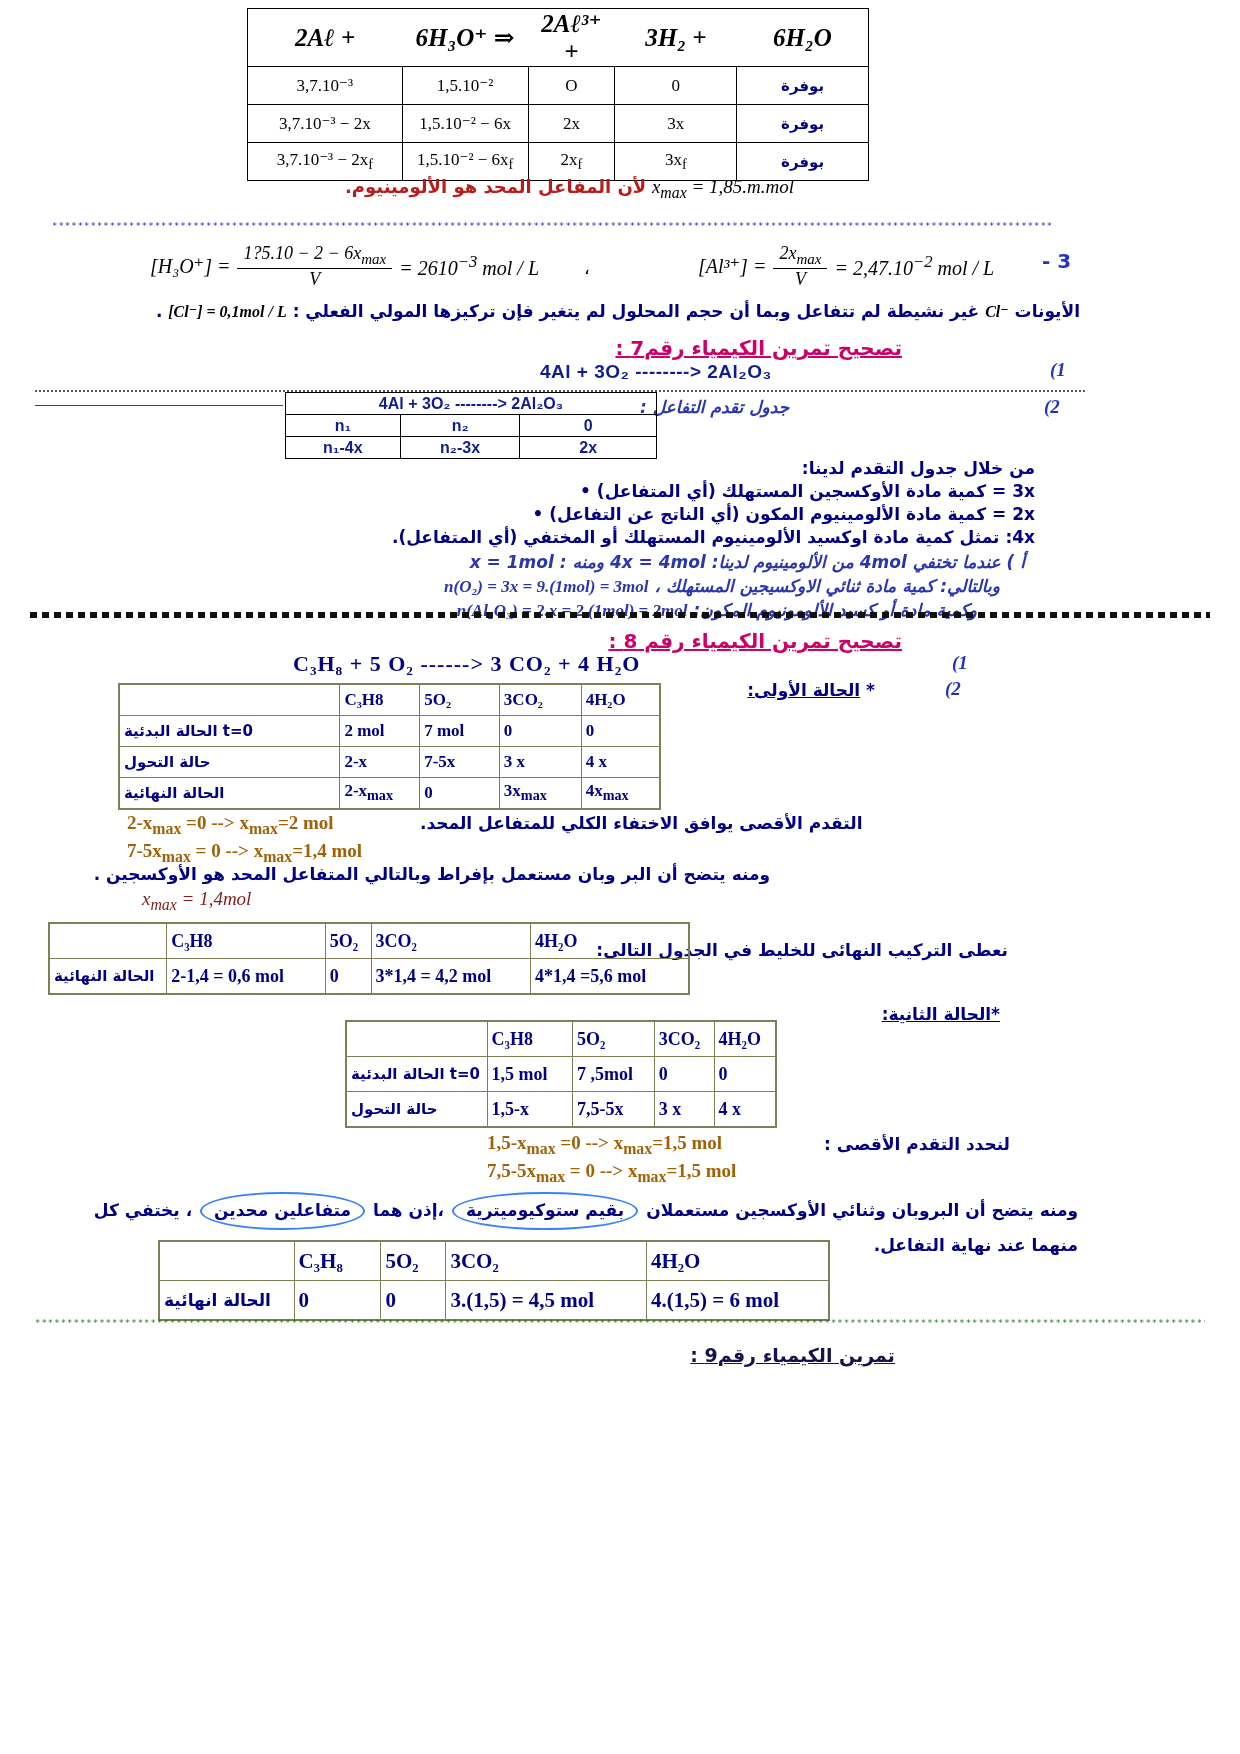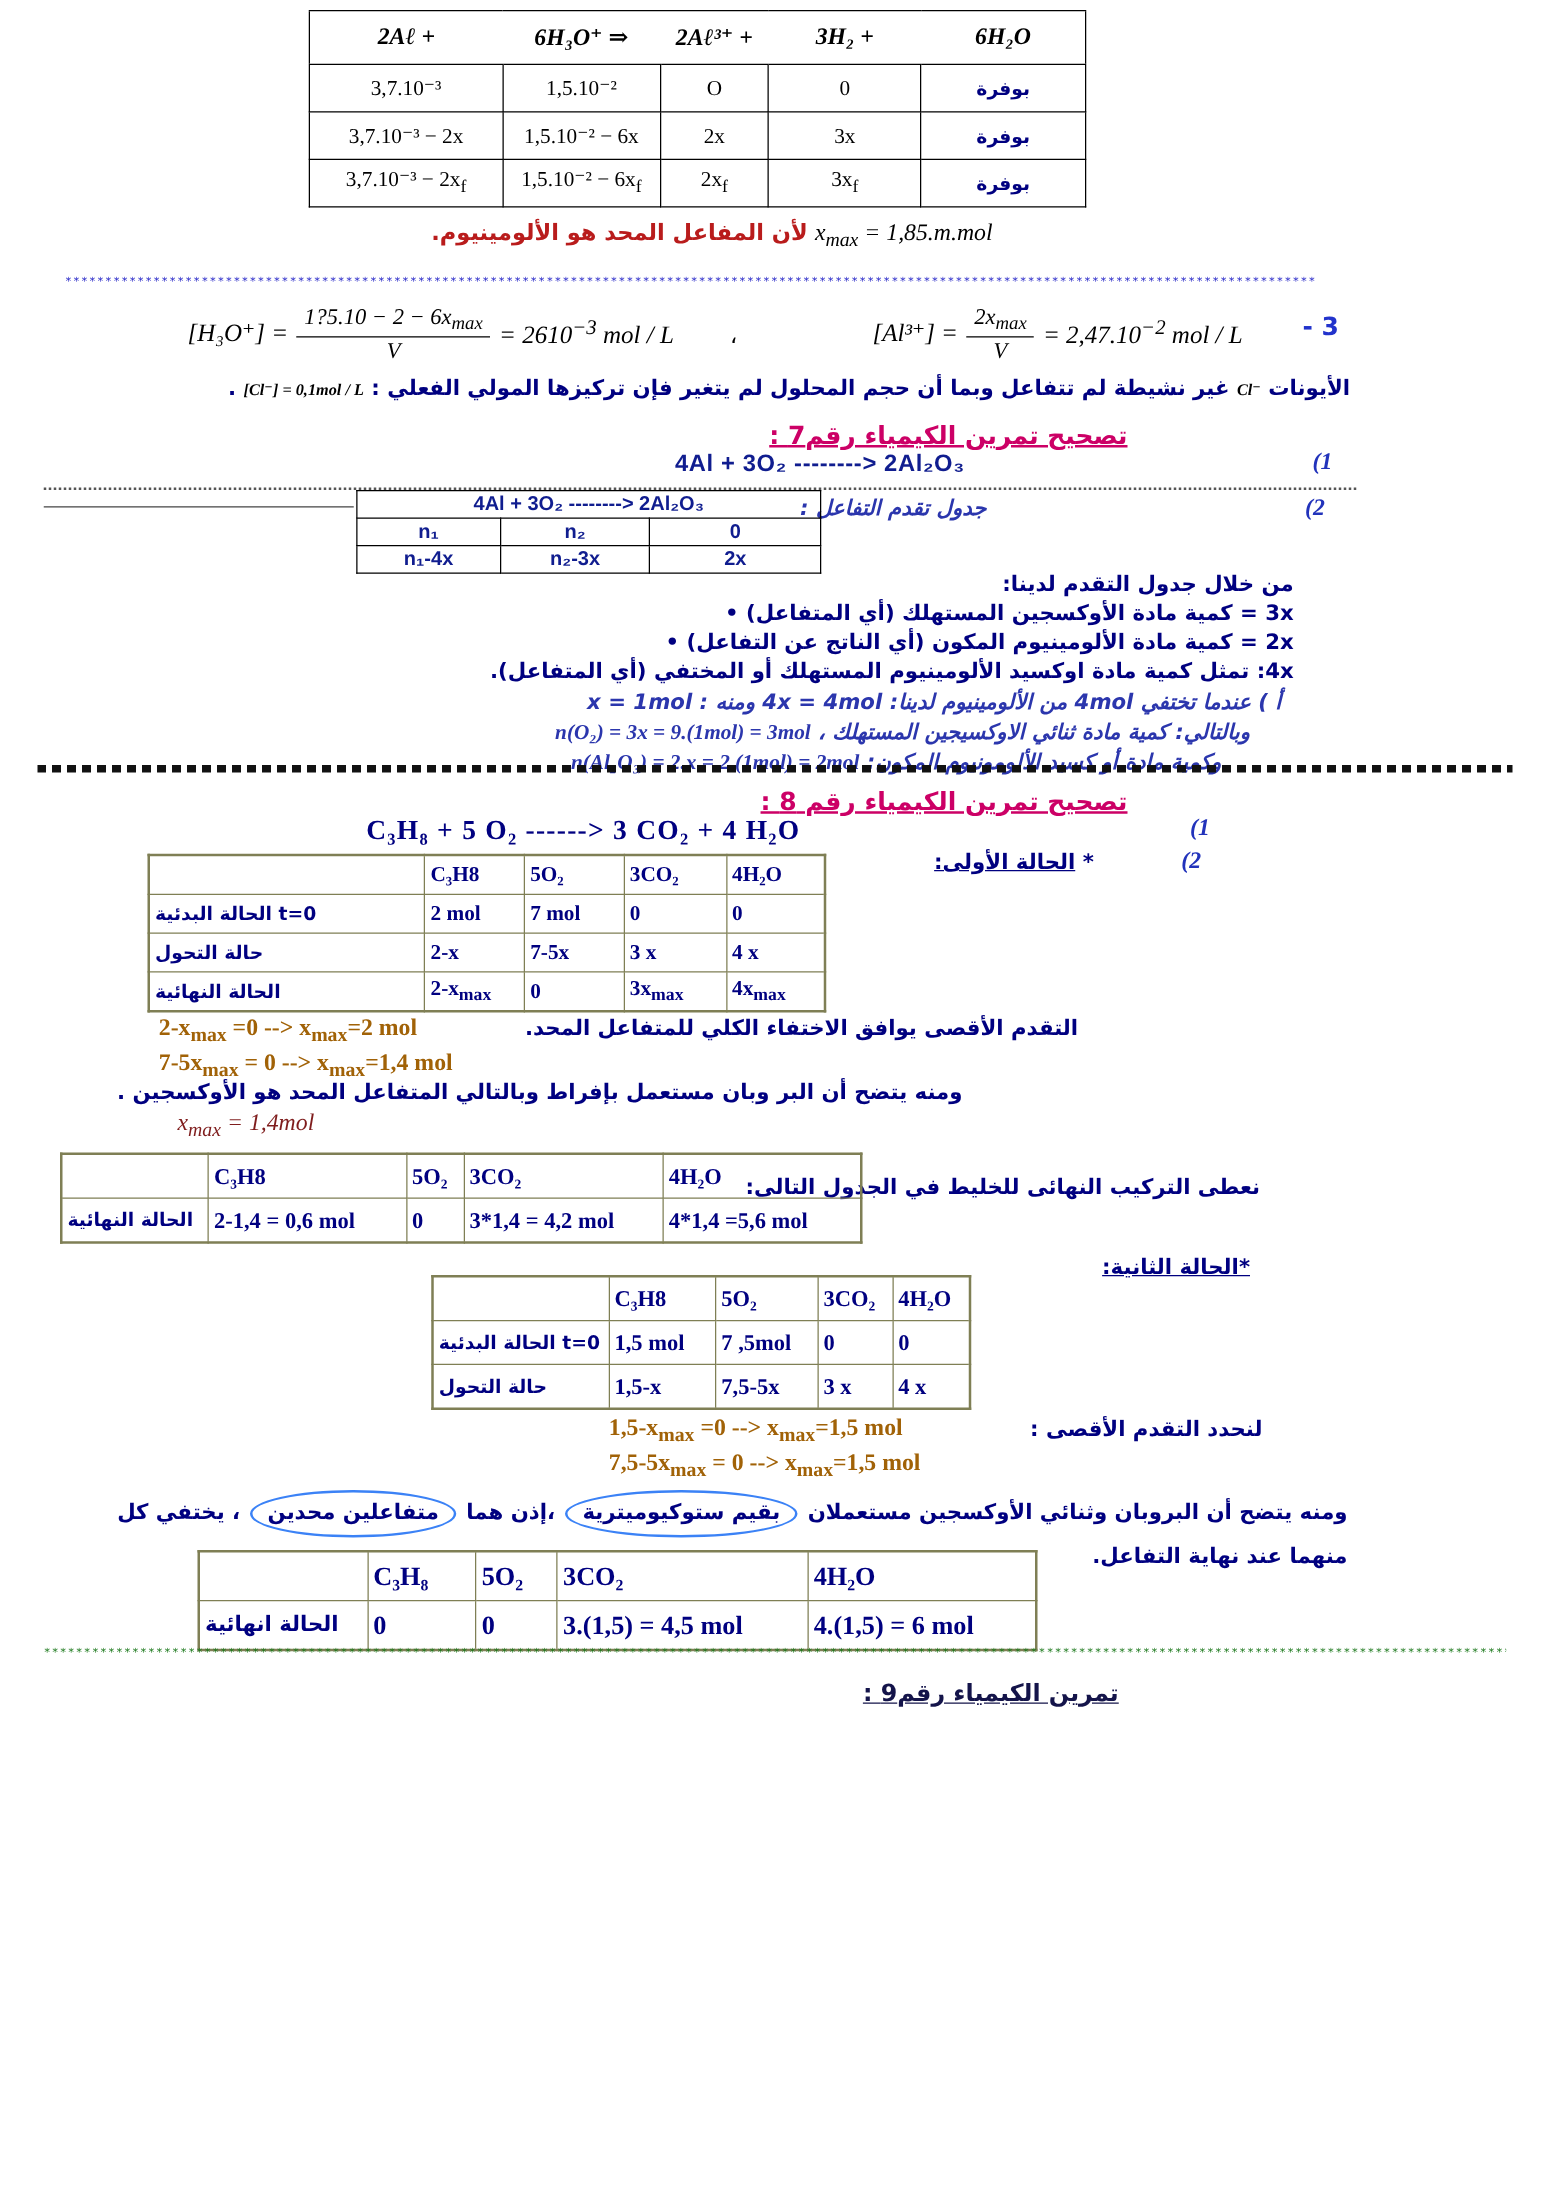--- a/index.html
+++ b/index.html
@@ -6,40 +6,40 @@
   #page{position:relative;width:1240px;height:1754px;background:#ffffff;margin:0 auto;overflow:hidden;
         font-family:"DejaVu Sans",sans-serif;color:#000}
   table{border-collapse:collapse}
   .abs{position:absolute}
   .ser{font-family:"Liberation Serif","DejaVu Serif",serif}
 
   
   .t1{position:absolute;left:247px;top:8px;width:622px;border:1.5px solid #000;text-align:center;
       font-family:"Liberation Serif","DejaVu Serif",serif;font-size:17px}
   .t1 td{border:1px solid #000;height:37px;padding:0 3px}
-  .t1 tr.eqrow td{border-left:none;border-right:none;height:42px;font-size:19px;font-style:italic;font-weight:bold}
+  .t1 tr.eqrow td{border-left:none;border-right:none;height:42px;font-size:25px;font-style:italic;font-weight:bold}
   .t1 td.arc{font-family:"DejaVu Sans",sans-serif;font-weight:bold;color:#000080;font-size:15px;font-style:normal}
 
   .cap{position:absolute;left:345px;top:176px;direction:rtl;font-size:18px}
   .cap .m{direction:ltr;unicode-bidi:embed;font-family:"Liberation Serif","DejaVu Serif",serif;font-style:italic;font-size:19px;color:#000}
   .cap .a{color:#b91c1c;font-weight:bold}
 
   .stars{position:absolute;height:12px;line-height:10px;font-size:9px;letter-spacing:1px;white-space:nowrap;overflow:hidden;
          font-family:"DejaVu Sans Mono",monospace}
 
   .eq{position:absolute;display:flex;align-items:center;gap:7px;
       font-family:"Liberation Serif","DejaVu Serif",serif;font-style:italic;font-size:20px}
   .frac{display:inline-flex;flex-direction:column;align-items:center;line-height:1.15}
   .frac .fn{border-bottom:1.4px solid #000;padding:0 6px;font-size:18px}
   .frac .fd{font-size:18px}
 
   .line-ar{position:absolute;direction:rtl;text-align:right;color:#000080;font-weight:bold;font-size:17px}
   .line-math{position:absolute;color:#a16207;font-weight:bold;font-family:"Liberation Serif","DejaVu Serif",serif;font-size:19px}
   .mspan{direction:ltr;unicode-bidi:embed;font-family:"Liberation Serif","DejaVu Serif",serif;color:#000;
-         font-weight:bold;font-style:italic;font-size:13px}
+         font-weight:bold;font-style:italic;font-size:16px}
   .script{position:absolute;direction:rtl;text-align:right;color:#2b36ad;font-style:italic;font-size:17px;font-weight:bold}
   .script .sm{direction:ltr;unicode-bidi:embed;font-family:"Liberation Serif","DejaVu Serif",serif}
   .marker{position:absolute;color:#2233bb;font-family:"Liberation Serif","DejaVu Serif",serif;font-style:italic;font-size:19px;font-weight:bold}
   .mag{position:absolute;direction:rtl;color:#cc0066;font-weight:bold;font-size:20px;text-decoration:underline}
 
   .chem7{position:absolute;left:540px;top:361px;color:#101d8f;font-weight:bold;
          font-family:"Liberation Sans","DejaVu Sans",sans-serif;font-size:19px;letter-spacing:.5px}
   .chem8{position:absolute;left:293px;top:651px;color:#000080;font-weight:bold;
          font-family:"Liberation Serif","DejaVu Serif",serif;font-size:22px;letter-spacing:1px}
 

